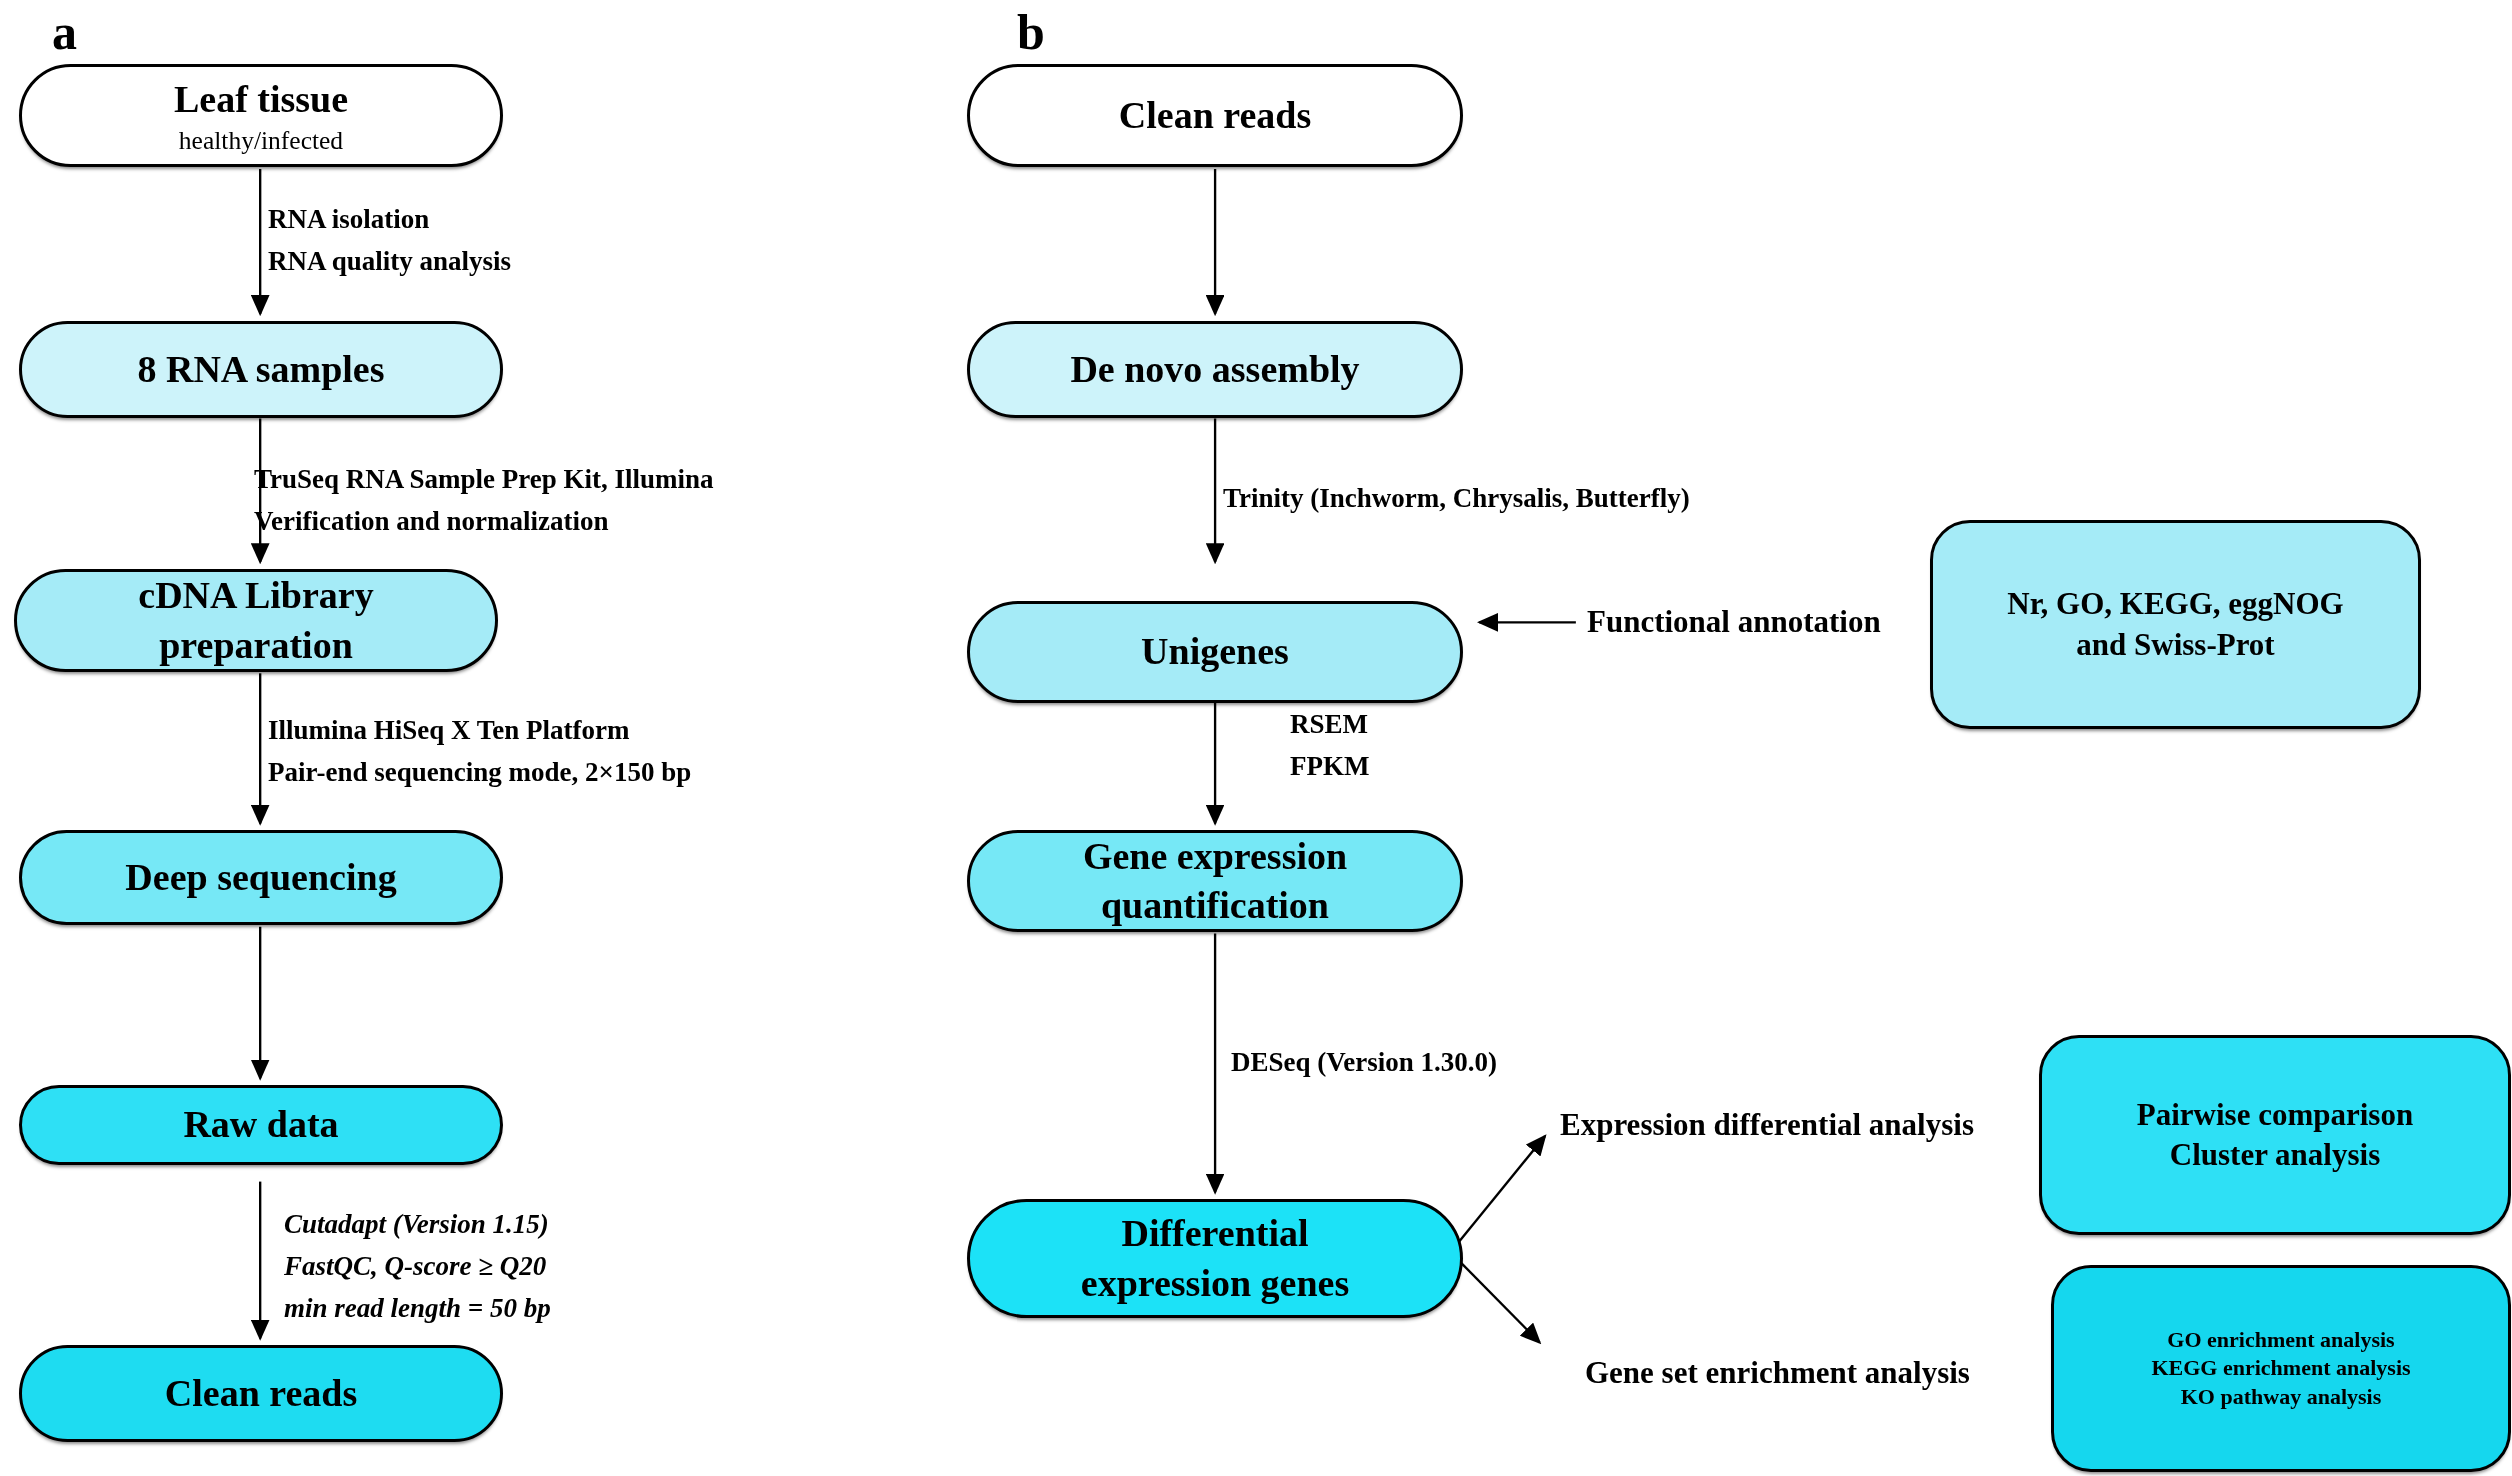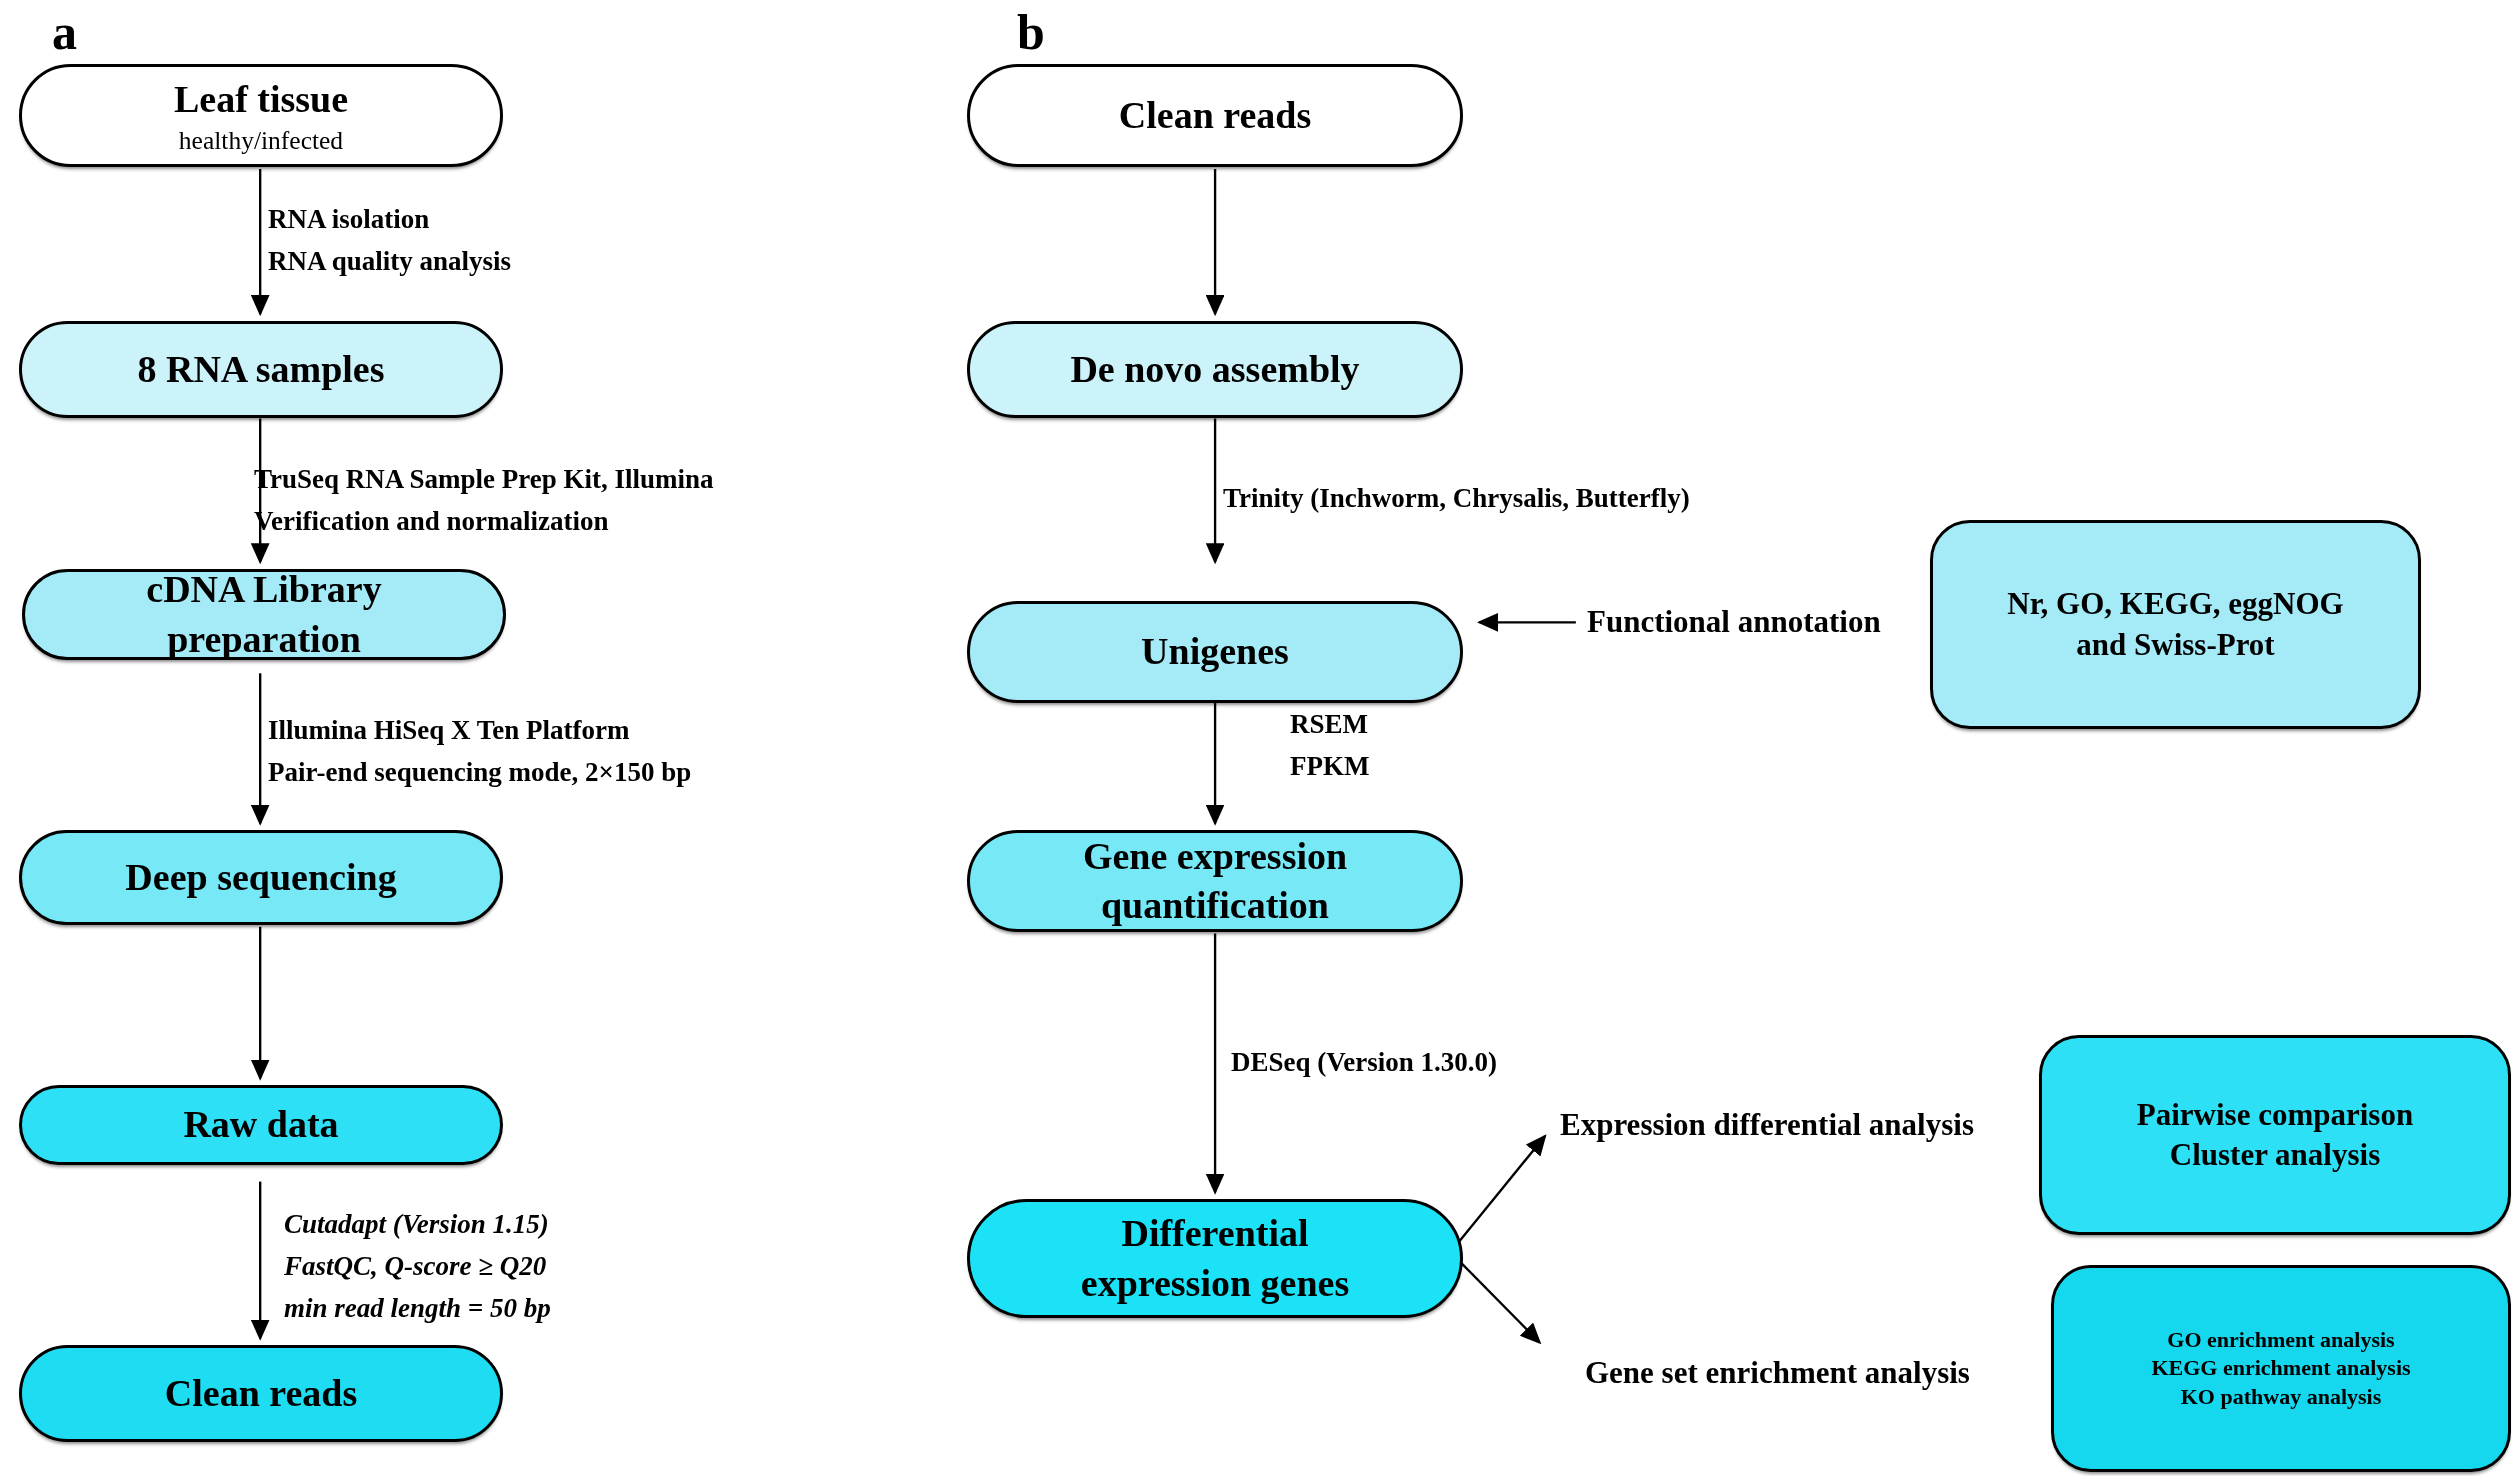--- a/index.html
+++ b/index.html
@@ -99,21 +99,21 @@
 
   <div class="node stadium c-white" style="left:19px;top:64px;width:484px;height:103px;">
     <div class="node-title">Leaf tissue</div>
     <div class="node-subtitle">healthy/infected</div>
   </div>
 
   <div class="node stadium c1" style="left:19px;top:321px;width:484px;height:97px;">
     <div class="node-title">8 RNA samples</div>
   </div>
 
-  <div class="node stadium c2" style="left:22px;top:569px;width:484px;height:91px;">
+  <div class="node stadium c2" style="left:14px;top:569px;width:484px;height:103px;">
     <div class="node-title">cDNA Library
 preparation</div>
   </div>
 
   <div class="node stadium c3" style="left:19px;top:830px;width:484px;height:95px;">
     <div class="node-title">Deep sequencing</div>
   </div>
 
   <div class="node stadium c4" style="left:19px;top:1085px;width:484px;height:80px;">
     <div class="node-title">Raw data</div>

